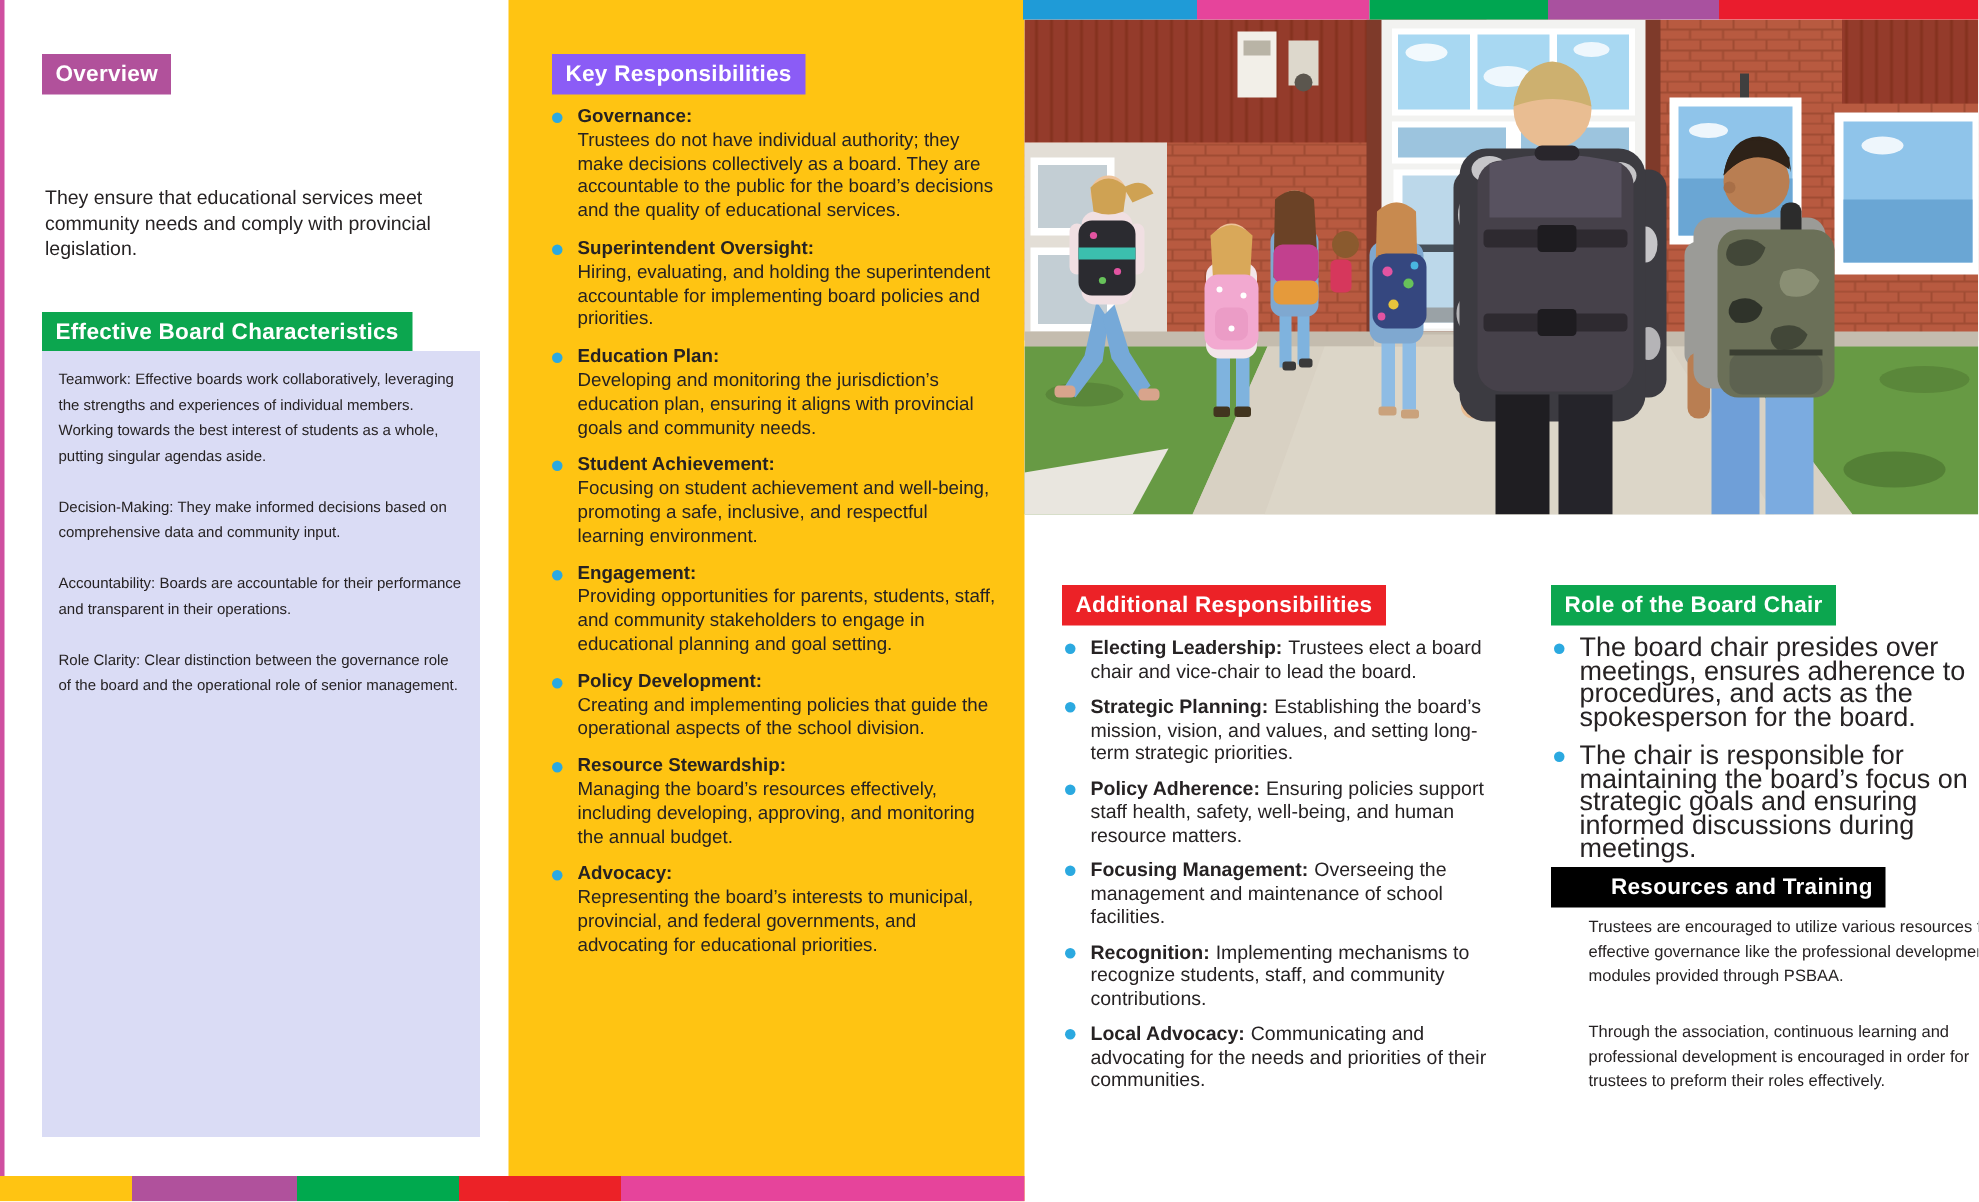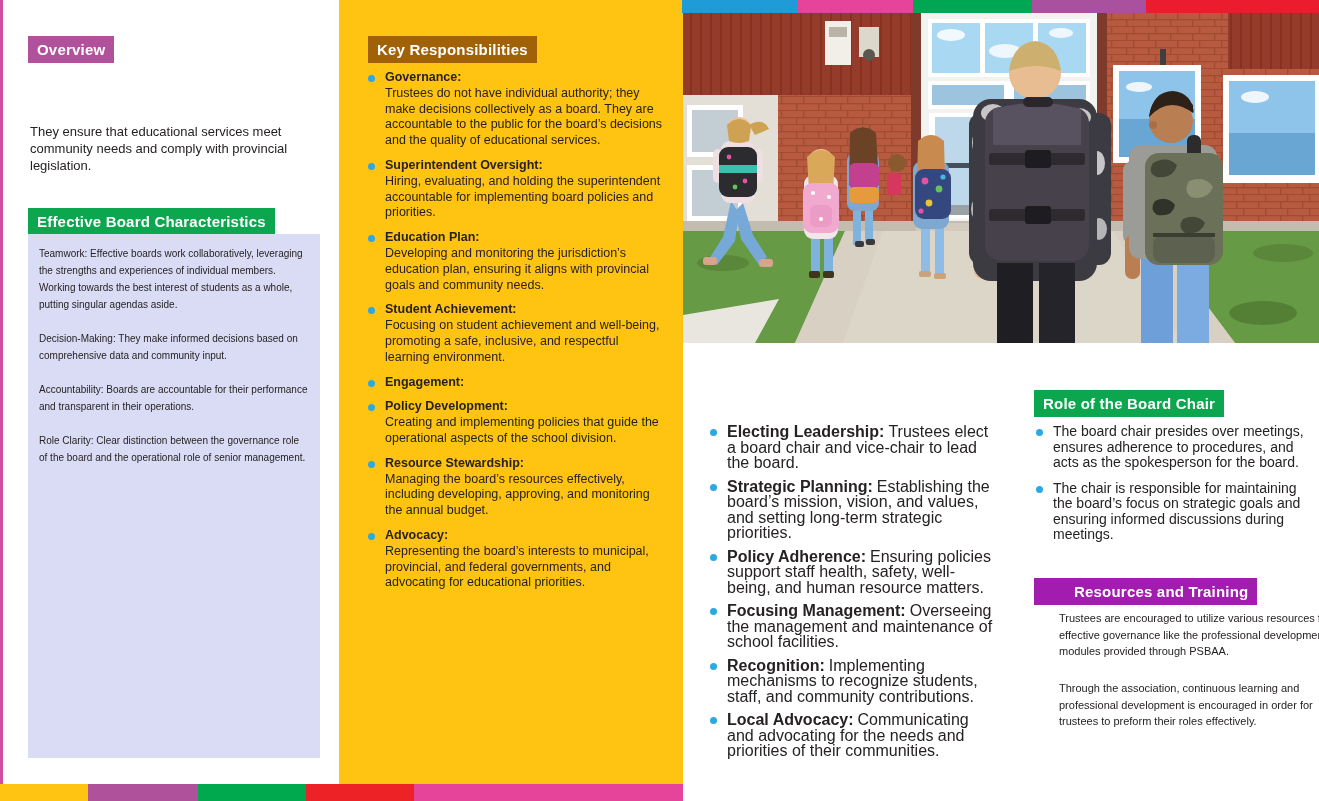--- a/index.html
+++ b/index.html
@@ -24,42 +24,42 @@
   .bb3{left:198px;width:108px;background:#00a94e;}
   .bb4{left:306px;width:108px;background:#ec2227;}
   .bb5{left:414px;width:269px;background:#e6449b;}
   
   .badge{
     position:absolute;z-index:5;display:inline-block;color:#fff;font-weight:bold;
     font-size:15px;line-height:17px;padding:5px 9px;letter-spacing:.2px;white-space:nowrap;
   }
   .badge.magenta{background:#b1519b;}
   .badge.green{background:#0ca64f;}
-  .badge.blue{background:#a16207;}
+  .badge.blue{background:#8b5cf6;}
   .badge.red{background:#ec2227;}
-  .badge.pink{background:#a21caf;padding-left:40px;}
+  .badge.pink{background:#000000;padding-left:40px;}
   
   .txt{position:absolute;z-index:5;font-size:13px;line-height:17px;}
   .lav-box{
     position:absolute;left:28px;top:234px;width:292px;height:524px;z-index:5;
     background:#dadcf5;box-sizing:border-box;padding:11px;
     font-size:10px;line-height:17px;
   }
   .lav-box p{margin:0 0 17px 0;}
   
   ul.blist{list-style:none;margin:0;padding:0;position:absolute;z-index:5;}
   .blist li{display:flex;margin:0 0 9px 0;}
   .dot{flex:none;width:7px;height:7px;border-radius:50%;background:#2ba9e0;margin:5px 10px 0 2px;}
   .itxt{flex:1;}
   .kr{left:366px;top:70px;width:300px;font-size:12.5px;line-height:15.8px;}
   .kr .lbl{display:block;font-weight:bold;}
-  .ar{left:708px;top:424px;width:288px;font-size:16px;line-height:15.5px;}
+  .ar{left:708px;top:424px;width:288px;font-size:13px;line-height:15.5px;}
   .ar li{margin-bottom:8px;}
   .ar .lbl{display:inline;font-weight:bold;margin-right:4px;}
-  .bc{left:1034px;top:424px;width:285px;font-size:14px;line-height:15.5px;}
+  .bc{left:1034px;top:424px;width:285px;font-size:18px;line-height:15.5px;}
   .bc li{margin-bottom:10px;}
   .rt-p{width:282px;font-size:11px;line-height:16.5px;margin-left:23px;}
   
   .photo{position:absolute;left:683px;top:13px;width:636px;height:330px;z-index:2;}
 </style>
 </head>
 <body>
 
 <div class="page">
 
@@ -278,36 +278,37 @@
     <li>
         <span class="dot"></span>
         <span class="itxt"><span class="lbl">Education Plan:</span><span>Developing and monitoring the jurisdiction’s education plan, ensuring it aligns with provincial goals and community needs.</span></span>
       </li>
     <li>
         <span class="dot"></span>
         <span class="itxt"><span class="lbl">Student Achievement:</span><span>Focusing on student achievement and well-being, promoting a safe, inclusive, and respectful learning environment.</span></span>
       </li>
     <li>
         <span class="dot"></span>
-        <span class="itxt"><span class="lbl">Engagement:</span></span>
+        <span class="itxt"><span class="lbl">Engagement:</span><span>Providing opportunities for parents, students, staff, and community stakeholders to engage in educational planning and goal setting.</span></span>
       </li>
     <li>
         <span class="dot"></span>
         <span class="itxt"><span class="lbl">Policy Development:</span><span>Creating and implementing policies that guide the operational aspects of the school division.</span></span>
       </li>
     <li>
         <span class="dot"></span>
         <span class="itxt"><span class="lbl">Resource Stewardship:</span><span>Managing the board’s resources effectively, including developing, approving, and monitoring the annual budget.</span></span>
       </li>
     <li>
         <span class="dot"></span>
         <span class="itxt"><span class="lbl">Advocacy:</span><span>Representing the board’s interests to municipal, provincial, and federal governments, and advocating for educational priorities.</span></span>
       </li>
   </ul>
 
+  <div class="badge red" style="left:708px;top:390px;">Additional Responsibilities</div>
   <ul class="blist ar">
     <li>
         <span class="dot"></span>
         <span class="itxt"><span class="lbl">Electing Leadership:</span><span>Trustees elect a board chair and vice-chair to lead the board.</span></span>
       </li>
     <li>
         <span class="dot"></span>
         <span class="itxt"><span class="lbl">Strategic Planning:</span><span>Establishing the board’s mission, vision, and values, and setting long-term strategic priorities.</span></span>
       </li>
     <li>

